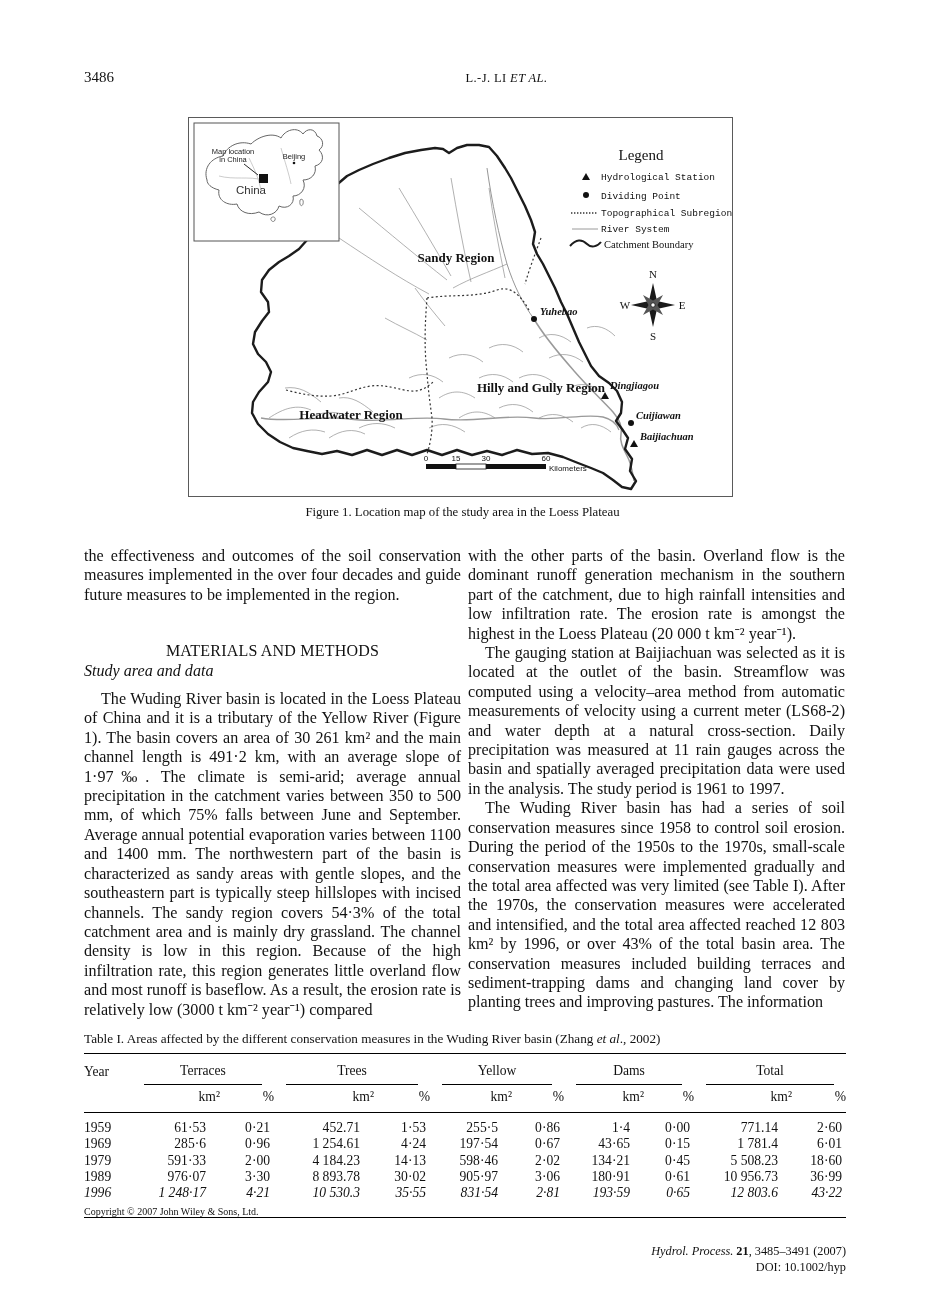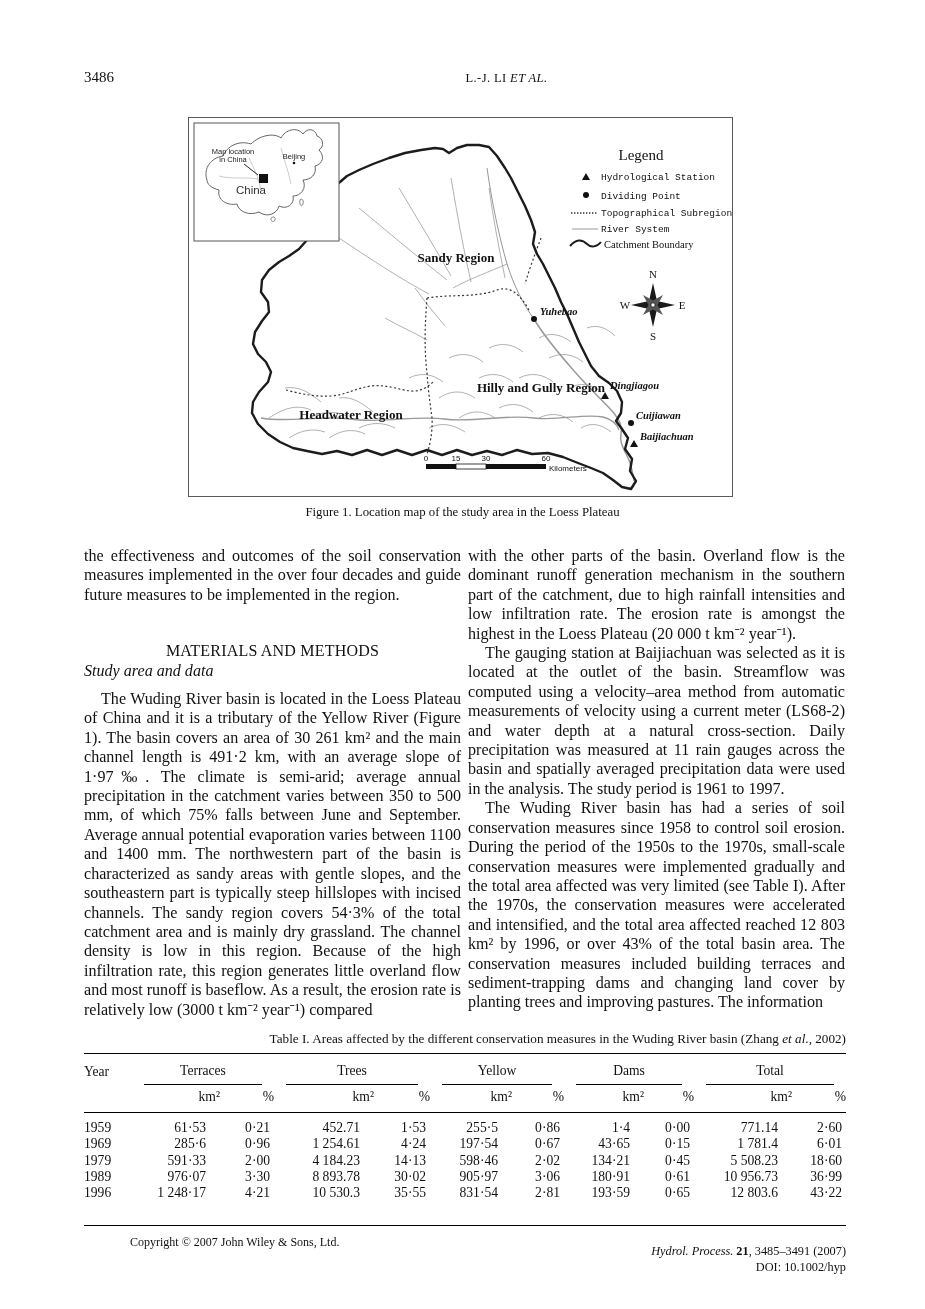--- a/index.html
+++ b/index.html
@@ -28,38 +28,38 @@
   .f-scale{font:8px "Liberation Sans",sans-serif;fill:#111;}
   
   .col{position:absolute;width:377px;font-size:16.1px;line-height:19.4px;text-align:justify;}
   #col-left{left:84px;top:546px;}
   #col-right{left:468px;top:546px;}
   .para{margin:0;}
   .para.indent{text-indent:17px;}
   #section-heading{text-align:center;margin:37px 0 0 0;font-size:16px;letter-spacing:.2px;}
   #sub-heading{font-style:italic;margin:0 0 9px 0;text-align:left;}
   
-  #table-caption{left:84px;top:1031px;width:762px;text-align:right;font-size:13.2px;}
+  #table-caption{left:84px;top:1031px;width:762px;text-align:left;font-size:13.2px;}
   #table-caption .it{font-style:italic;}
   #table-wrap{left:84px;top:1053px;width:762px;}
   table{width:762px;border-collapse:collapse;table-layout:fixed;font-size:13.6px;
         border-top:1.5px solid #000;border-bottom:1.5px solid #000;}
   th,td{padding:0;font-weight:normal;vertical-align:bottom;}
   thead th{font-size:13.6px;}
   th.year{text-align:left;vertical-align:top;padding-top:10px;border-bottom:1.5px solid #000;}
   .grp{display:block;text-align:center;padding:9px 0 5px 0;margin:0 12px;border-bottom:1px solid #000;}
   tr.sub th{border-bottom:1.5px solid #000;padding:4px 0 7px 0;text-align:right;}
   tbody tr:first-child td{padding-top:7px;}
-  tbody tr:last-child td{padding-bottom:24px;}
+  tbody tr:last-child td{padding-bottom:16px;font-style:italic;}
   tbody td{line-height:16.3px;}
   td.year{text-align:left;}
   td.km{text-align:right;padding-right:14px;}
   td.pct{text-align:right;padding-right:4px;}
   
-  #footer-left{left:84px;top:1235px;font-size:12px;margin-left:46px;}
+  #footer-left{left:84px;top:1206px;font-size:10px;}
   #footer-right{left:465px;top:1243px;width:381px;text-align:right;font-size:12.3px;line-height:16px;}
   #footer-right .it{font-style:italic;}
   #footer-right .b{font-weight:bold;}
 </style>
 </head>
 <body>
 
 <div class="abs" id="page-number">3486</div>
 <div class="abs" id="running-head"><span>L.-J. LI </span><span class="it">ET AL.</span></div>
 

